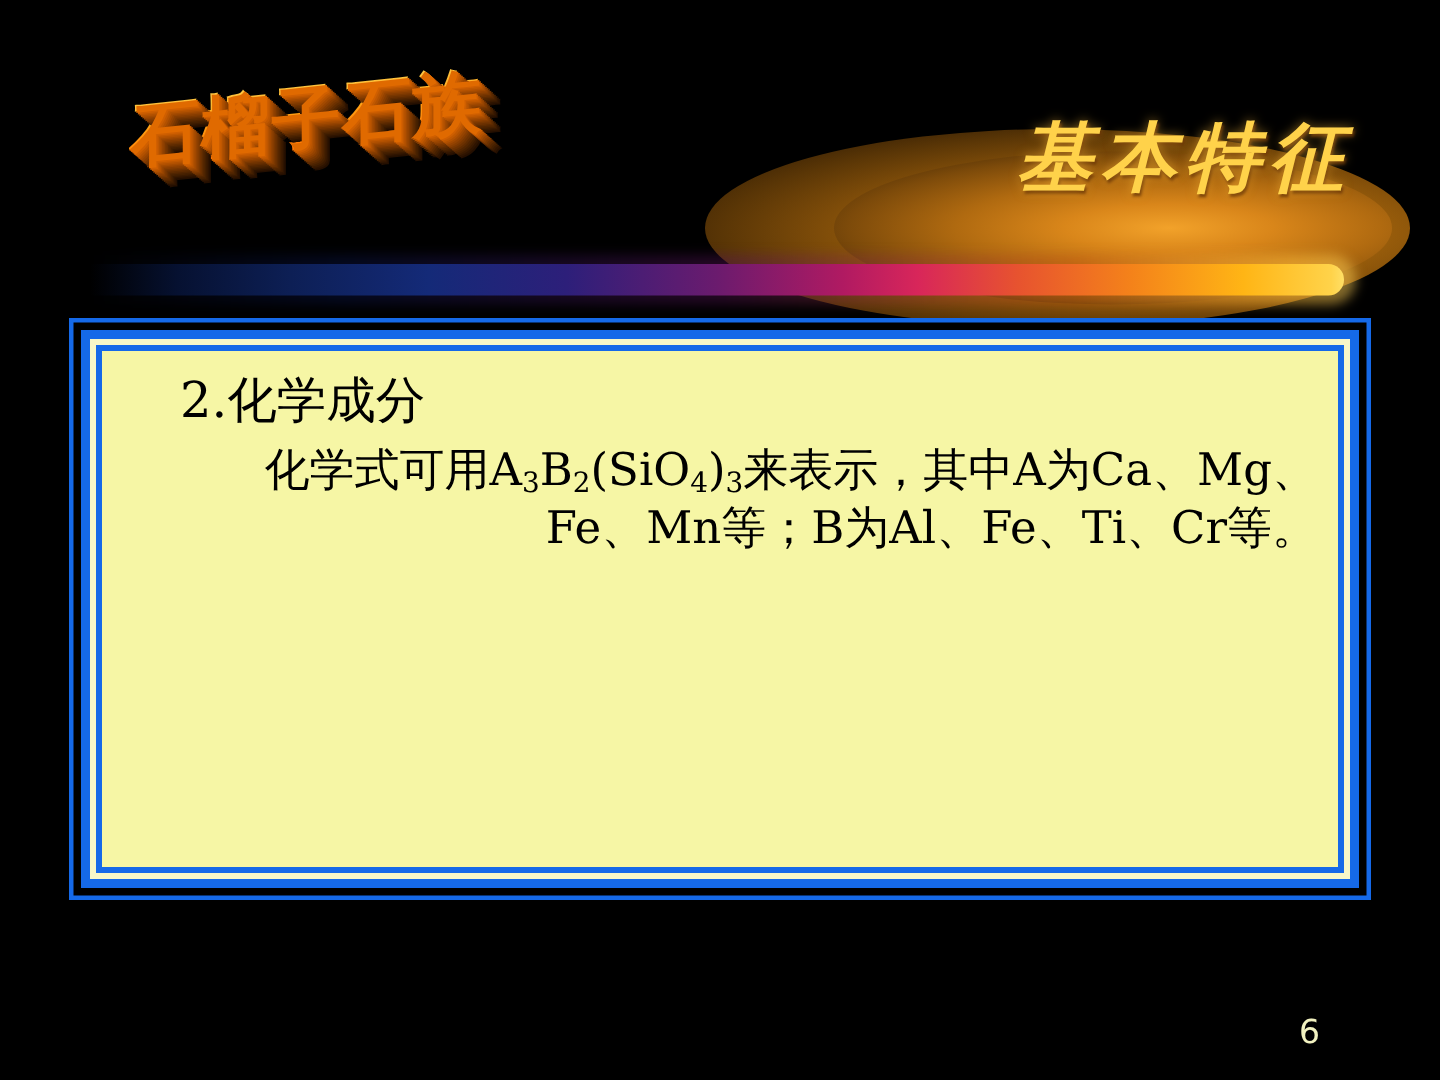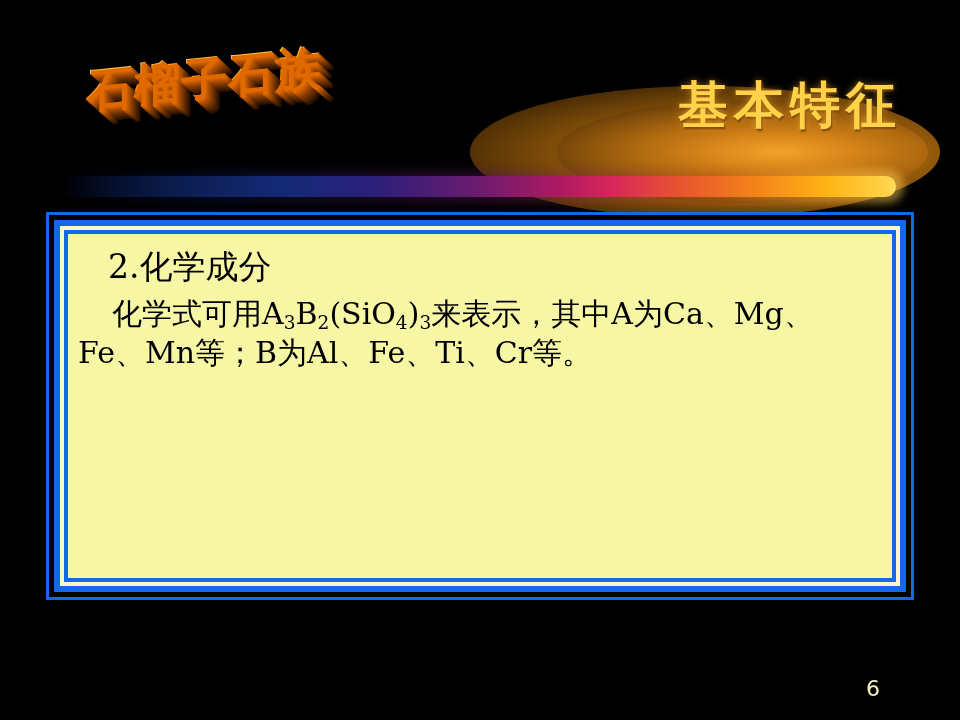--- a/index.html
+++ b/index.html
@@ -141,20 +141,21 @@
     color: transparent;
   }
 
   
   .gold-title {
     position: absolute;
     right: 58px;
     top: 72px;
     font-family: "DejaVu Sans", "Liberation Sans", sans-serif;
     font-weight: bold;
+    font-style: italic;
     font-size: 50px;
     letter-spacing: 6px;
     color: #ffd24a;
     text-shadow: 0 0 7px rgba(255,190,60,0.55), 1px 2px 2px rgba(90,40,0,0.85);
     white-space: nowrap;
   }
 
   
   .content-frame-outer {
     position: absolute;
@@ -186,40 +187,41 @@
     box-sizing: border-box;
     background: #f7f7a8;
     overflow: hidden;
   }
   .content-body {
     position: absolute;
     left: 0;
     top: 0;
     right: 0;
     bottom: 0;
-    padding: 12px 14px 0 10px;
+    padding: 12px 14px 0 22px;
     box-sizing: border-box;
     background: #f6f6a5;
     color: #000000;
   }
 
   .heading {
     font-family: "DejaVu Serif", "Liberation Serif", serif;
     font-size: 33px;
     line-height: 1.15;
     margin: 2px 0 10px 30px;
     white-space: nowrap;
   }
   .para {
     font-family: "DejaVu Serif", "Liberation Serif", serif;
     font-size: 30px;
     line-height: 1.22;
     margin: 0 0 2px 0;
     text-indent: 34px;
     letter-spacing: 0px;
+    text-align: right;
   }
   .para.bold {
     font-weight: bold;
     font-size: 30px;
     line-height: 1.24;
     margin-top: 12px;
     letter-spacing: -0.5px;
   }
   .para sub {
     font-size: 0.62em;

